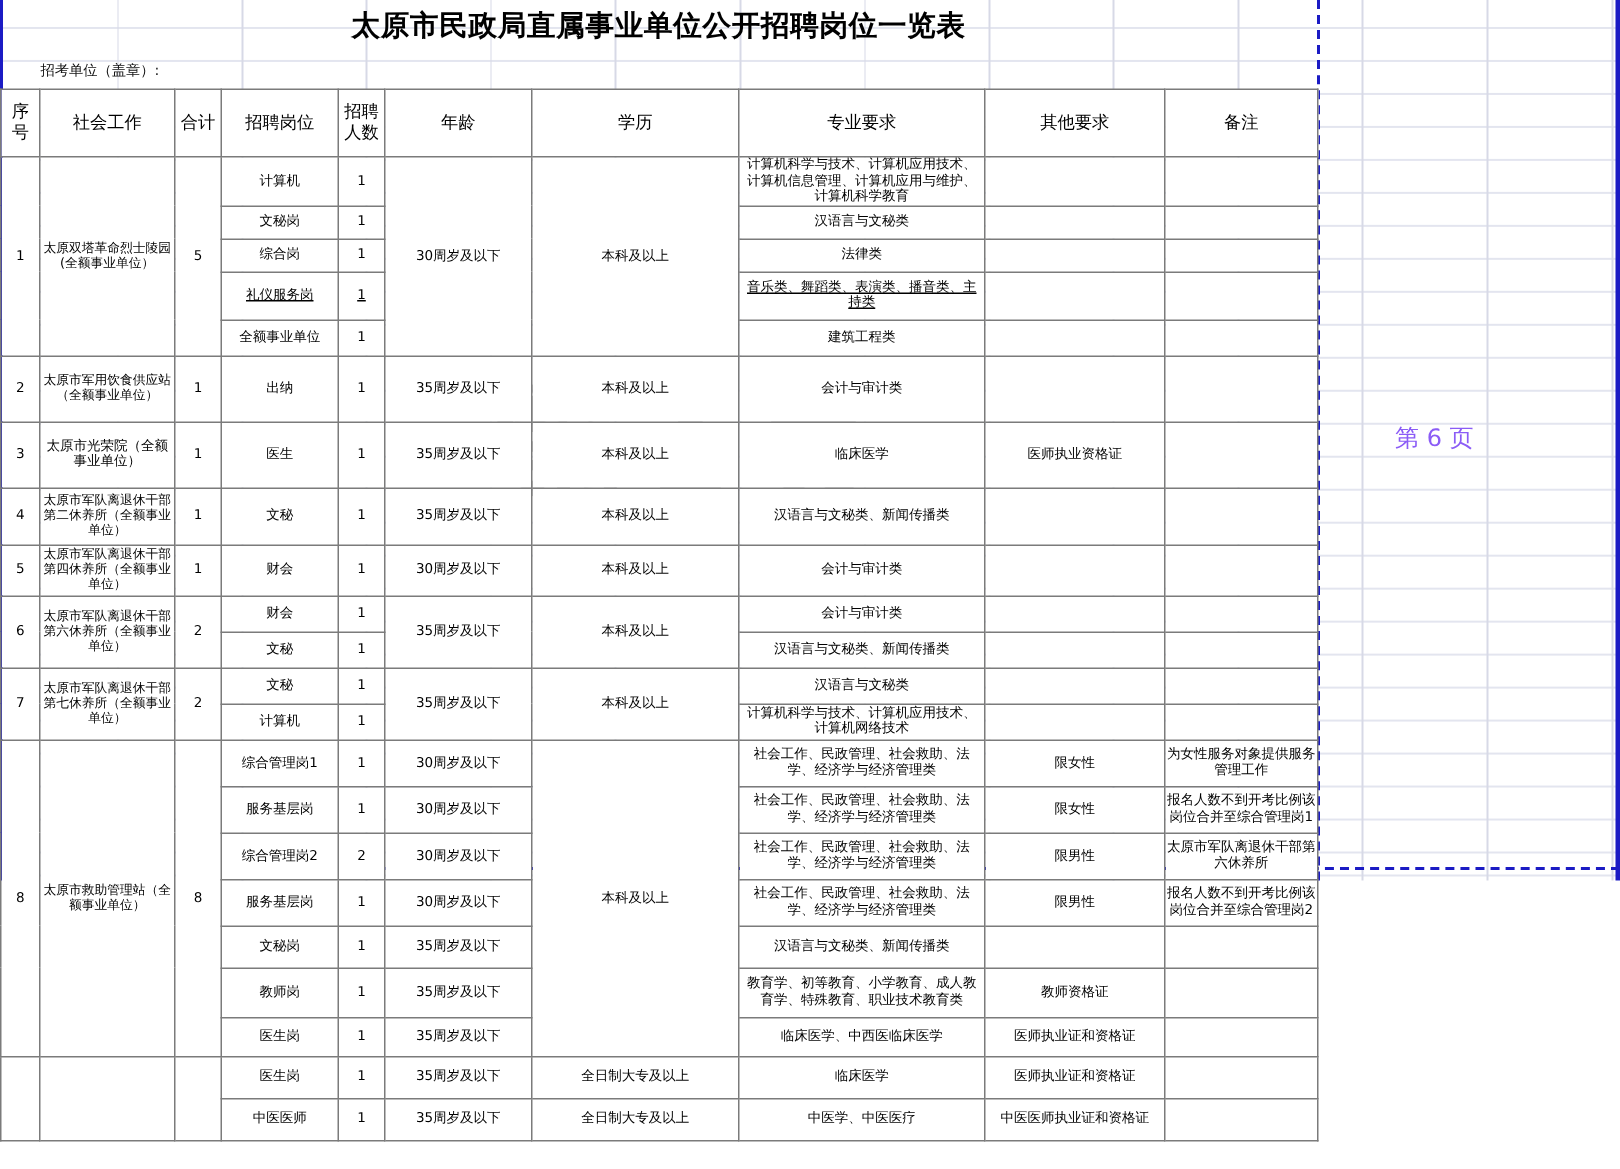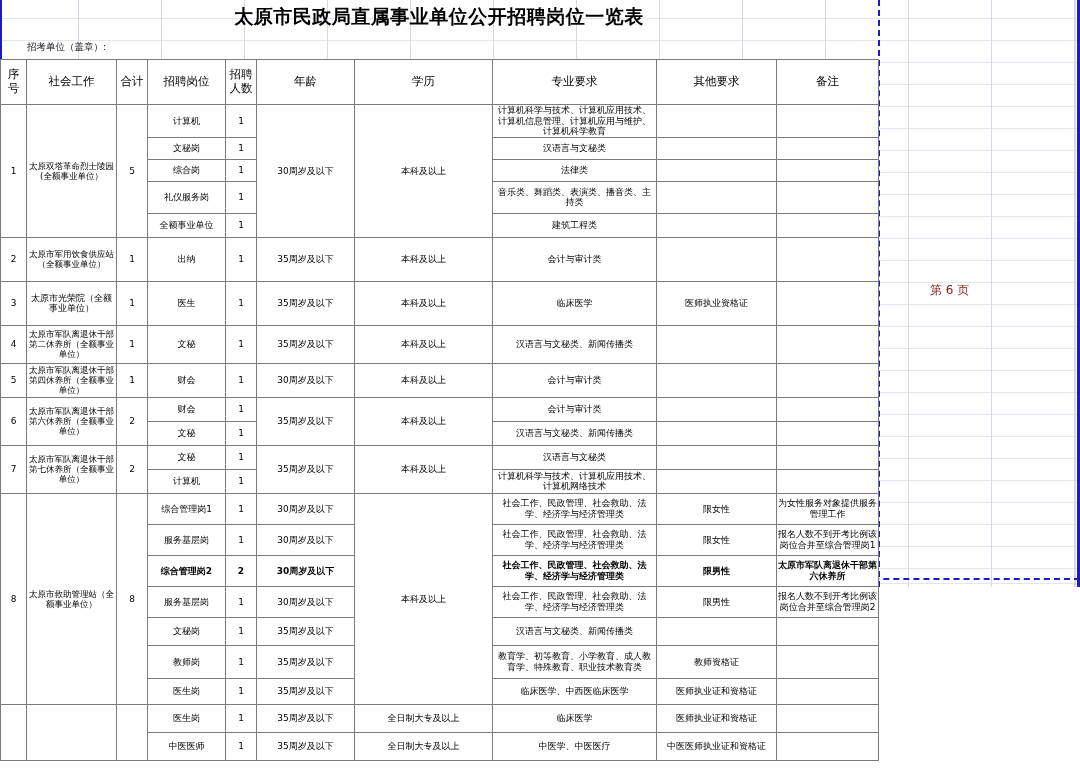--- a/index.html
+++ b/index.html
@@ -19,21 +19,21 @@
   .vsolid{position:absolute;top:0;bottom:0;width:0;border-left:3px solid #1b1bc4;}
   .hdash{position:absolute;left:0;height:0;border-top:2px dashed #1b1bc4;}
   .hsolid-l{position:absolute;top:0;bottom:0;width:0;border-left:2px solid #1b1bc4;}
 
   .title{position:absolute;left:0;top:4px;width:878px;text-align:center;
          font-size:19px;font-weight:bold;letter-spacing:.5px;
          font-family:"DejaVu Serif","Liberation Serif",serif;}
 
   .subrow{position:absolute;left:27px;top:41px;font-size:9.5px;color:#111;}
 
-  .pagelbl{position:absolute;left:930px;top:282px;font-size:12px;color:#7f1d1d;}
+  .pagelbl{position:absolute;left:930px;top:282px;font-size:16px;color:#8b5cf6;}
 
   .watermark{position:absolute;left:330px;top:238px;font-size:88px;
      font-weight:bold;color:#9c9c9c;opacity:.55;letter-spacing:10px;
      font-family:"DejaVu Serif","Liberation Serif",serif;pointer-events:none;}
 
   table.tbl{position:absolute;left:0;top:59px;border-collapse:collapse;
             table-layout:fixed;background:transparent;}
   table.tbl td,table.tbl th{border:1px solid #7b7b7b;padding:0 1px;
      text-align:center;vertical-align:middle;font-size:9px;line-height:1.18;
      background:#fff;word-break:break-all;}
@@ -121,21 +121,21 @@
           <td class="num ov"></td>
           <td class="rem ov"></td>
         </tr>
         <tr style="height: 22px;">
           <td class=" ov">综合岗</td>
           <td class="num ov">1</td>
           <td class="maj ov">法律类</td>
           <td class="num ov"></td>
           <td class="rem ov"></td>
         </tr>
-        <tr style="height: 32px;">
+        <tr style="height: 32px; text-decoration: underline;">
           <td class=" ov">礼仪服务岗</td>
           <td class="num ov">1</td>
           <td class="maj ov">音乐类、舞蹈类、表演类、播音类、主持类</td>
           <td class="num ov"></td>
           <td class="rem ov"></td>
         </tr>
         <tr style="height: 24px;">
           <td class=" ov">全额事业单位</td>
           <td class="num ov">1</td>
           <td class="maj ov">建筑工程类</td>
@@ -241,21 +241,21 @@
           <td class="rem ov">为女性服务对象提供服务管理工作</td>
         </tr>
         <tr style="height: 31px;">
           <td class=" ov">服务基层岗</td>
           <td class="num ov">1</td>
           <td class="num ov">30周岁及以下</td>
           <td class="maj ov">社会工作、民政管理、社会救助、法学、经济学与经济管理类</td>
           <td class="num ov">限女性</td>
           <td class="rem ov">报名人数不到开考比例该岗位合并至综合管理岗1</td>
         </tr>
-        <tr style="height: 31px; font-weight: bold;">
+        <tr style="height: 31px;">
           <td class=" ov">综合管理岗2</td>
           <td class="num ov">2</td>
           <td class="num ov">30周岁及以下</td>
           <td class="maj ov">社会工作、民政管理、社会救助、法学、经济学与经济管理类</td>
           <td class="num ov">限男性</td>
           <td class="rem ov">太原市军队离退休干部第六休养所</td>
         </tr>
         <tr style="height: 31px;">
           <td class=" ov">服务基层岗</td>
           <td class="num ov">1</td>

